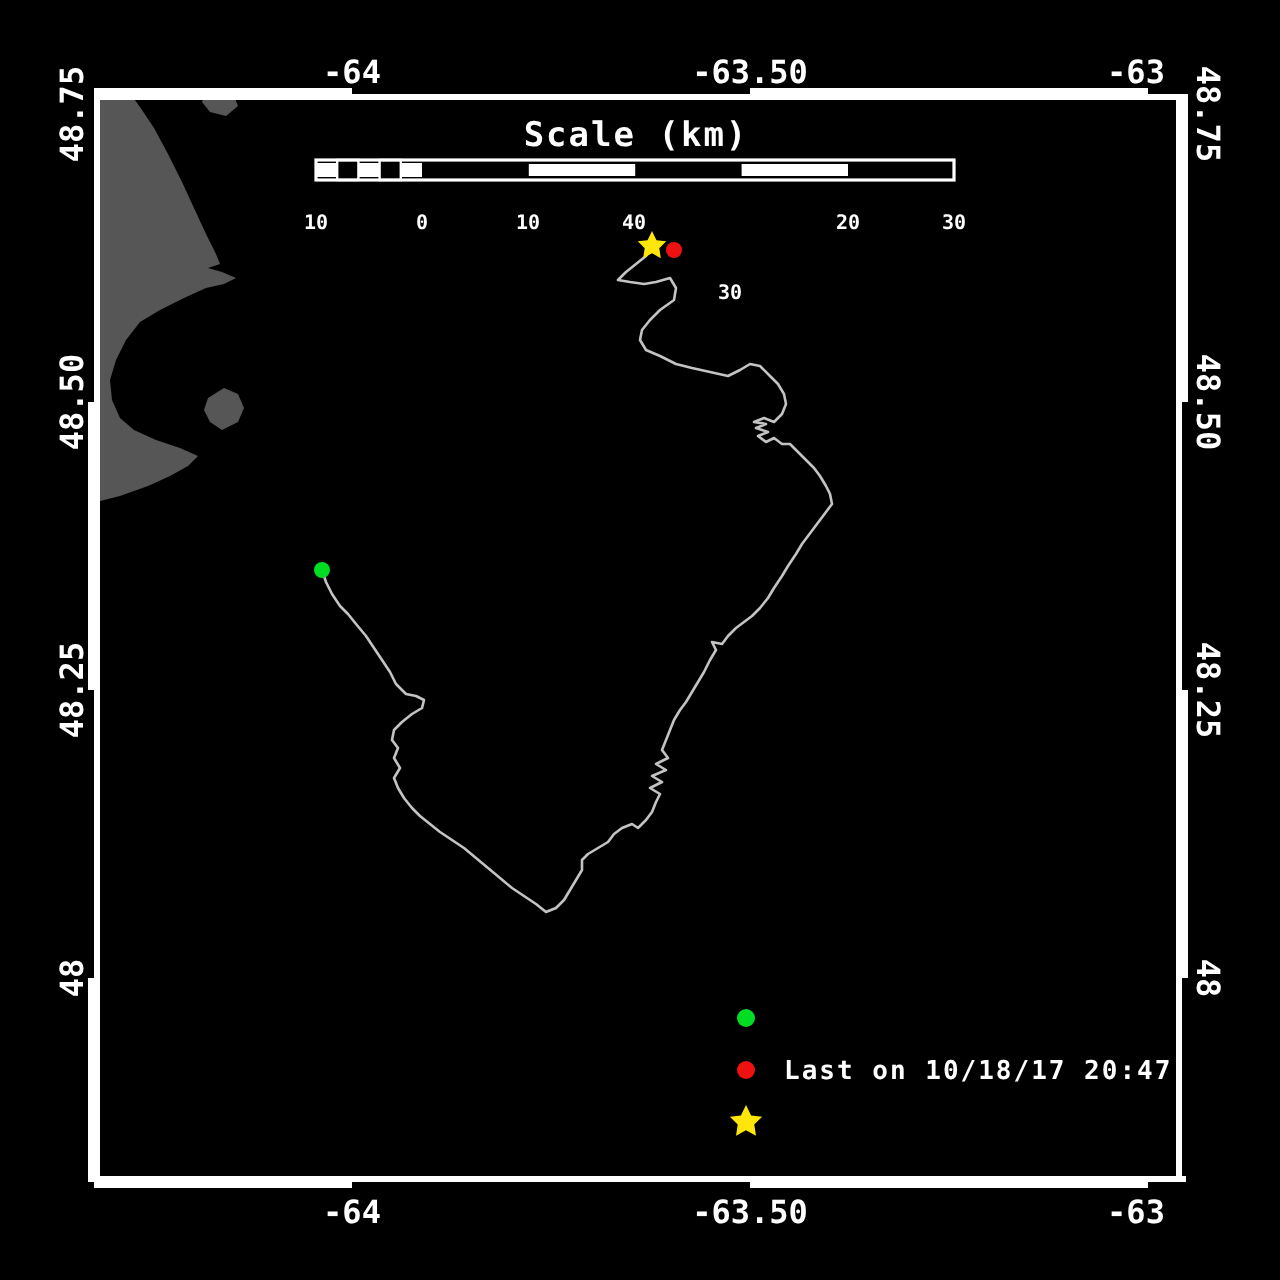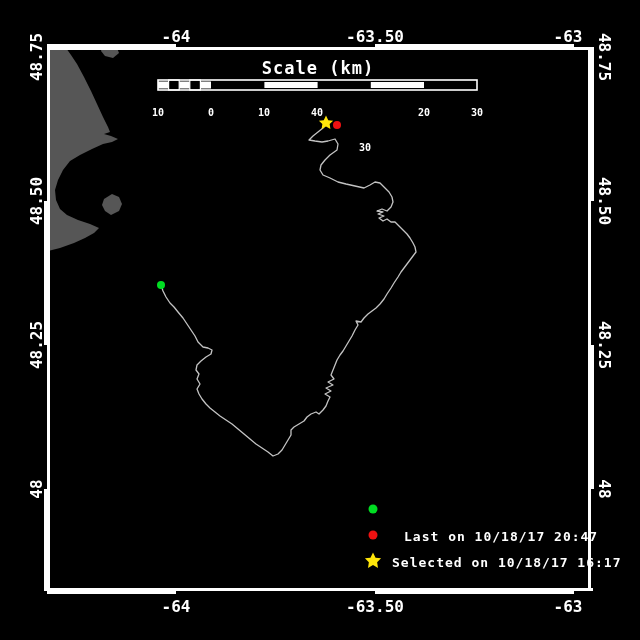--- a/index.html
+++ b/index.html
@@ -88,16 +88,15 @@
 
   <div class="lbl sc-title" style="left:318px;top:68px;">Scale (km)</div>
   <div class="lbl sc-num" style="left:158px;top:112px;">10</div>
   <div class="lbl sc-num" style="left:211px;top:112px;">0</div>
   <div class="lbl sc-num" style="left:264px;top:112px;">10</div>
   <div class="lbl sc-num" style="left:317px;top:112px;">40</div>
   <div class="lbl sc-num" style="left:365px;top:112px;margin-top:35px;">30</div>
   <div class="lbl sc-num" style="left:424px;top:112px;">20</div>
   <div class="lbl sc-num" style="left:477px;top:112px;">30</div>
 
-  <div class="lbl leg-lbl" style="left:404px;top:536px;">Last on 10/18/17 20:47</div>
-  <div class="lbl leg-lbl" style="left:392px;top:562px;">Selected on 10/18/17 16:17</div>
+  <div class="lbl leg-lbl" style="left:392px;top:536px;">Last on 10/18/17 20:47</div>
 
 </div>
 
 </body></html>

